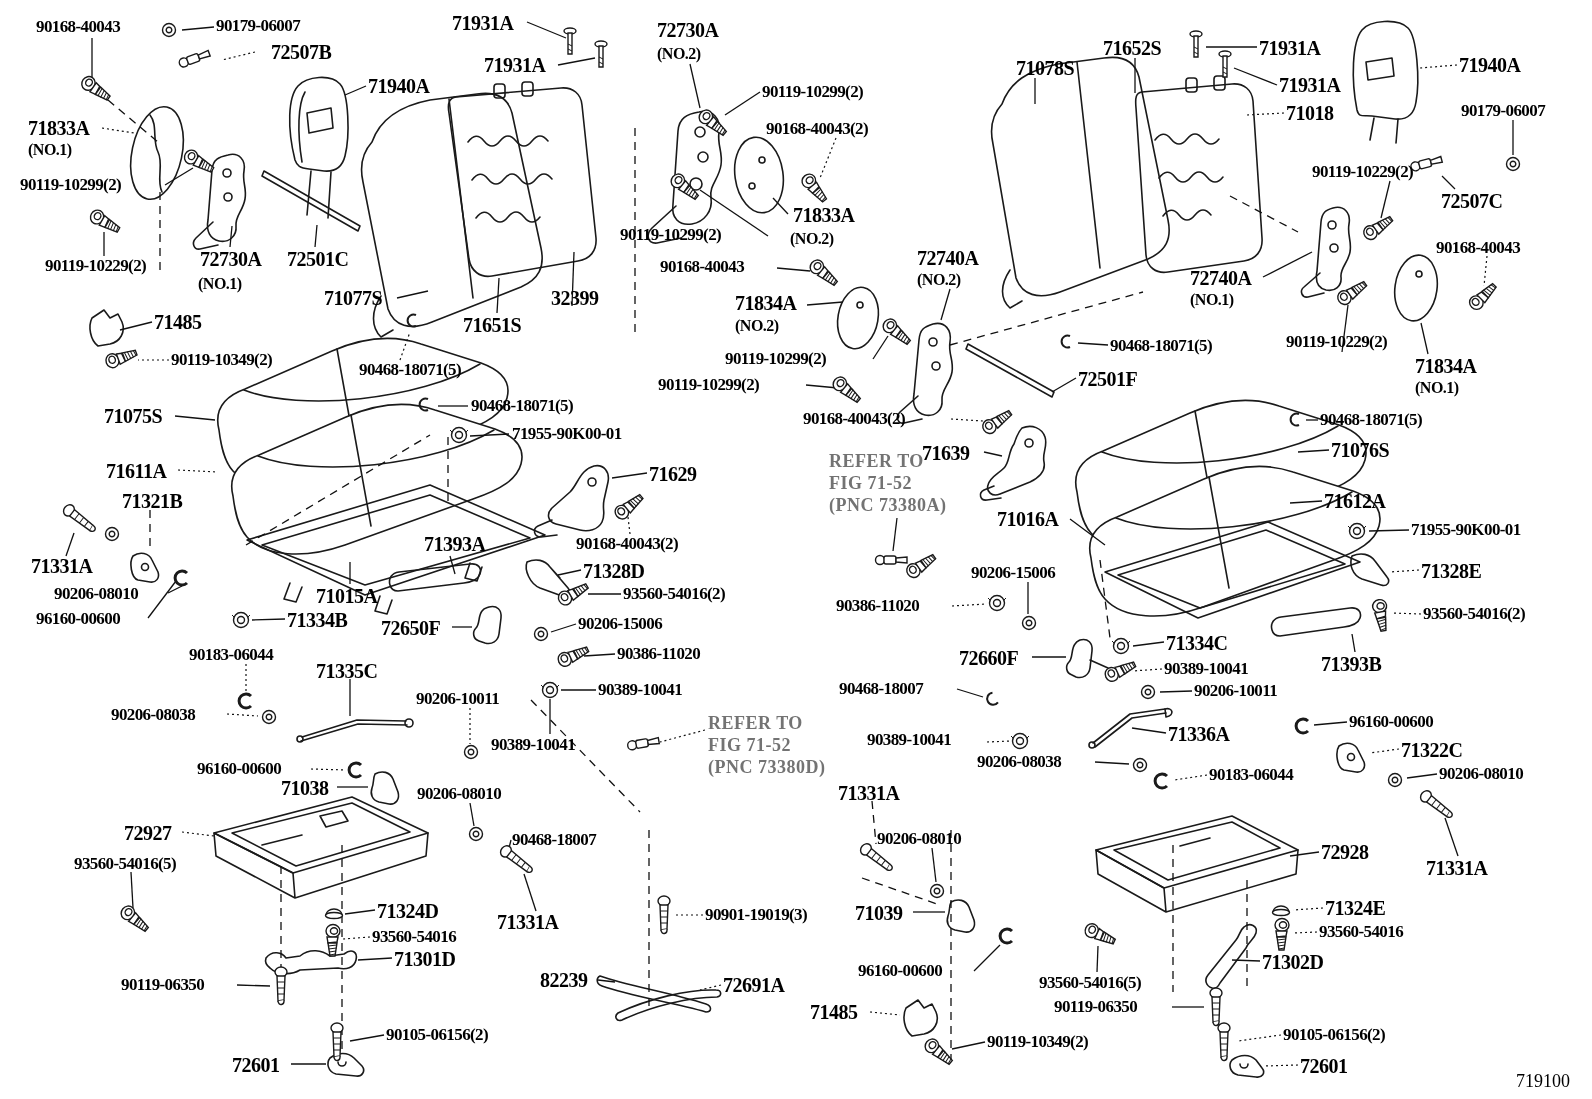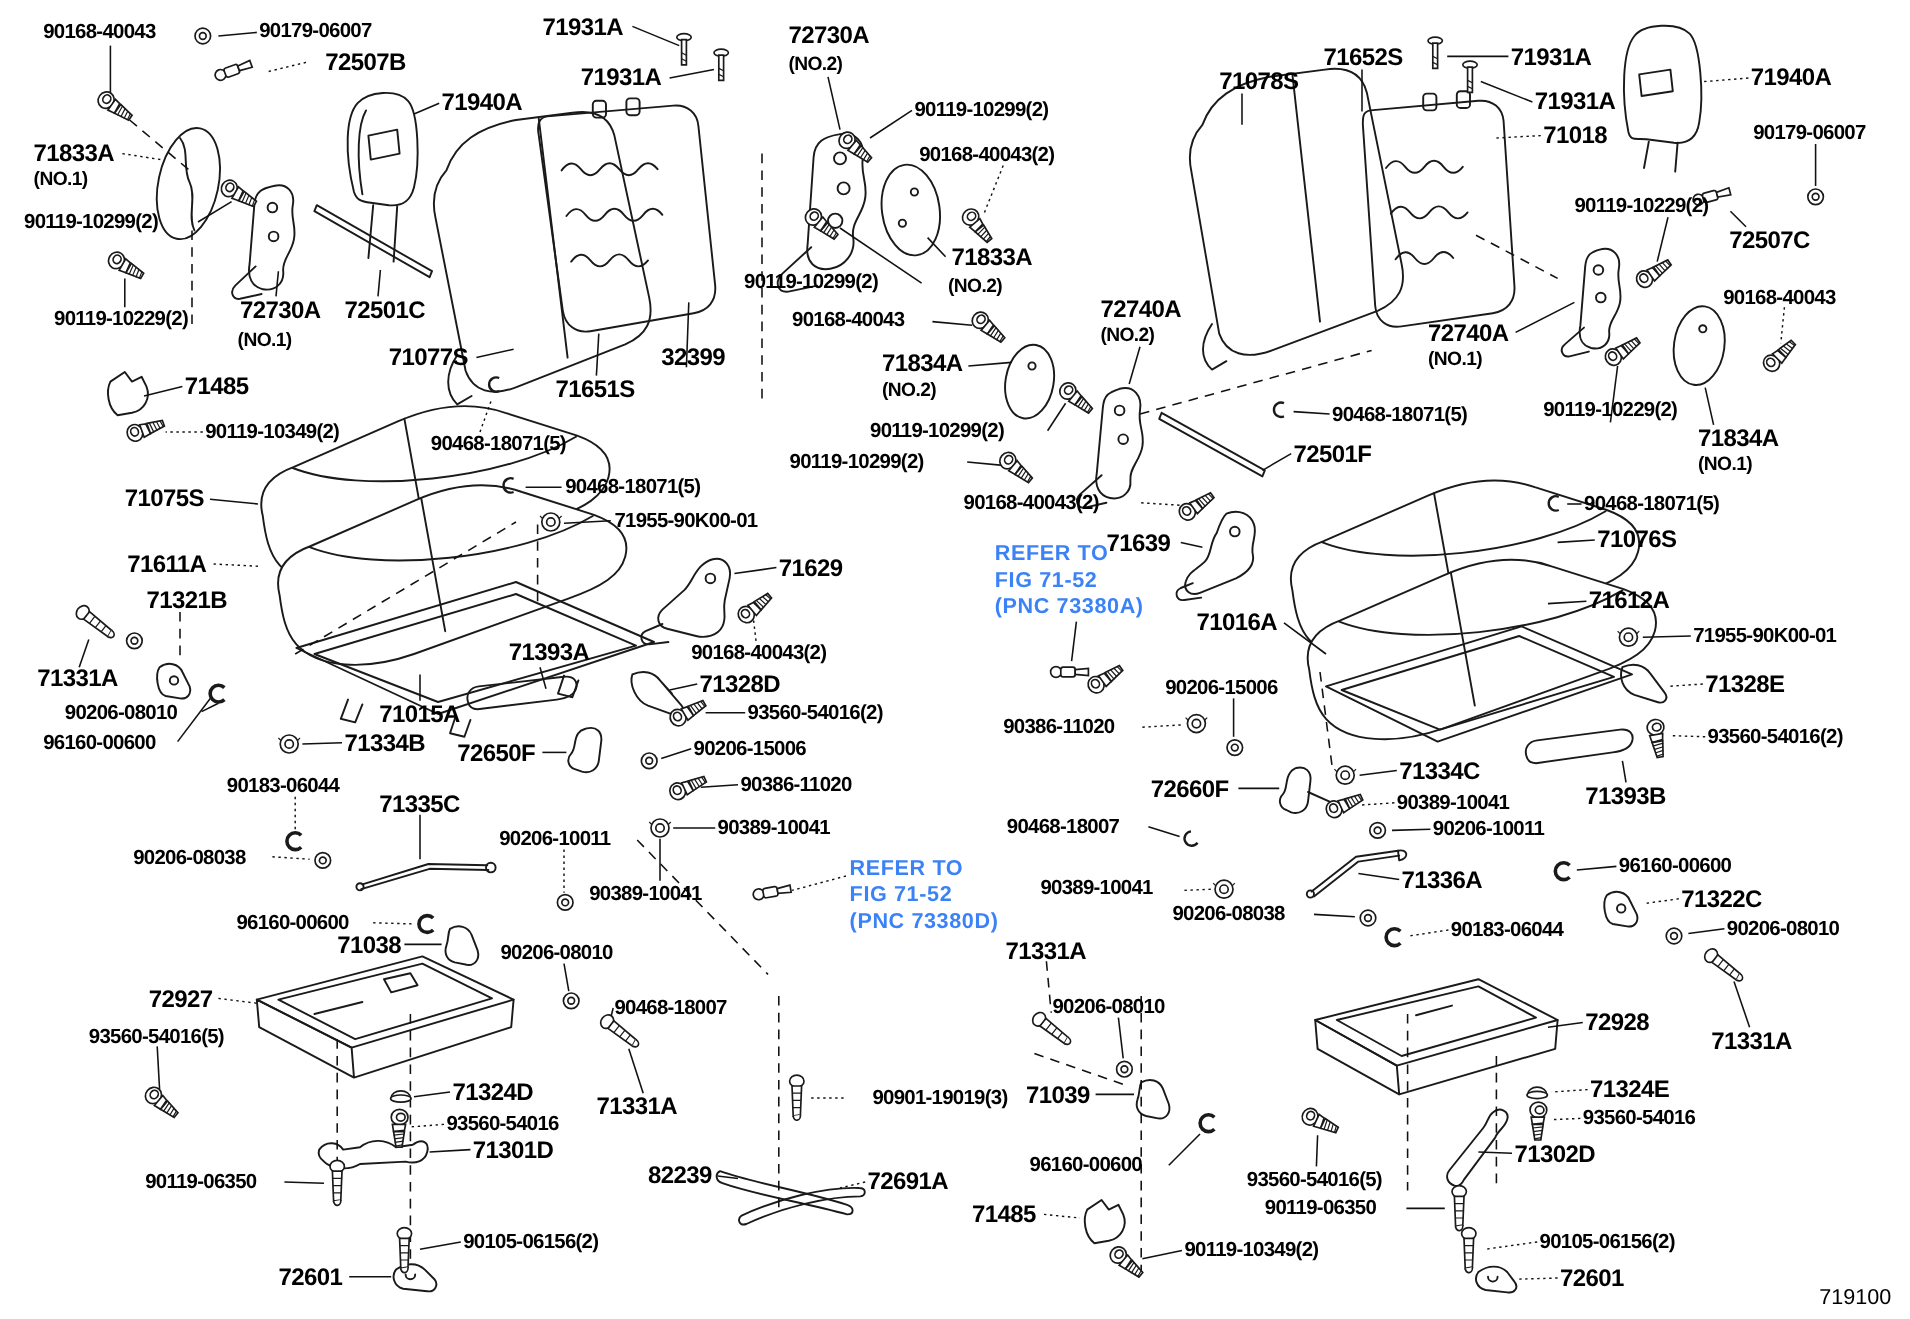--- a/index.html
+++ b/index.html
@@ -1,24 +1,24 @@
 <!DOCTYPE html>
 <html><head>
 <meta charset="utf-8">
 <style>
   html,body{margin:0;padding:0;background:#fff;}
   #page{position:relative;width:1592px;height:1099px;background:#fff;overflow:hidden;
-        font-family:Liberation Sans, sans-serif;}
+        font-family:Liberation Serif, serif;}
   #art{position:absolute;left:0;top:0;}
   .lbl{position:absolute;white-space:nowrap;color:#000;font-weight:bold;line-height:1;}
   .lbl.n{font-size:17px;letter-spacing:-0.6px;}
   .lbl.b{font-size:20px;letter-spacing:-0.5px;}
   .lbl.s{font-size:16px;letter-spacing:-0.5px;}
   .lbl.code{font-size:18px;font-weight:normal;letter-spacing:0;}
-  .note{position:absolute;color:#3b82f6;font-weight:bold;font-size:18px;line-height:22px;
+  .note{position:absolute;color:#737373;font-weight:bold;font-size:18px;line-height:22px;
         letter-spacing:0.5px;white-space:nowrap;}
   .lead-s{stroke:#111;stroke-width:1.3;}
   .lead-t{stroke:#111;stroke-width:1.2;stroke-dasharray:2,3;}
   .lead-d{stroke:#111;stroke-width:1.3;stroke-dasharray:8,6;}
 </style>
 </head>
 <body>
 
 <div id="page">
   <svg id="art" width="1592" height="1099" viewBox="0 0 1592 1099" xmlns="http://www.w3.org/2000/svg">
@@ -525,21 +525,21 @@
       <div class="lbl n" style="left: 512px; top: 831px;">90468-18007</div>
       <div class="lbl b" style="left: 124px; top: 823px;">72927</div>
       <div class="lbl n" style="left: 74px; top: 855px;">93560-54016(5)</div>
       <div class="lbl b" style="left: 377px; top: 901px;">71324D</div>
       <div class="lbl b" style="left: 497px; top: 912px;">71331A</div>
       <div class="lbl n" style="left: 372px; top: 928px;">93560-54016</div>
       <div class="lbl b" style="left: 394px; top: 949px;">71301D</div>
       <div class="lbl n" style="left: 121px; top: 976px;">90119-06350</div>
       <div class="lbl b" style="left: 540px; top: 970px;">82239</div>
       <div class="lbl b" style="left: 723px; top: 975px;">72691A</div>
-      <div class="lbl n" style="left: 705px; top: 906px; margin-left: 22px;">90901-19019(3)</div>
+      <div class="lbl n" style="left: 705px; top: 906px;">90901-19019(3)</div>
       <div class="lbl b" style="left: 855px; top: 903px;">71039</div>
       <div class="lbl n" style="left: 386px; top: 1026px;">90105-06156(2)</div>
       <div class="lbl b" style="left: 232px; top: 1055px;">72601</div>
       <div class="lbl b" style="left: 1000px; top: 58px; margin-left: 16px;">71078S</div>
       <div class="lbl b" style="left: 1103px; top: 38px;">71652S</div>
       <div class="lbl b" style="left: 1259px; top: 38px;">71931A</div>
       <div class="lbl b" style="left: 1279px; top: 75px;">71931A</div>
       <div class="lbl b" style="left: 1459px; top: 55px;">71940A</div>
       <div class="lbl b" style="left: 1286px; top: 103px;">71018</div>
       <div class="lbl n" style="left: 1461px; top: 102px;">90179-06007</div>

